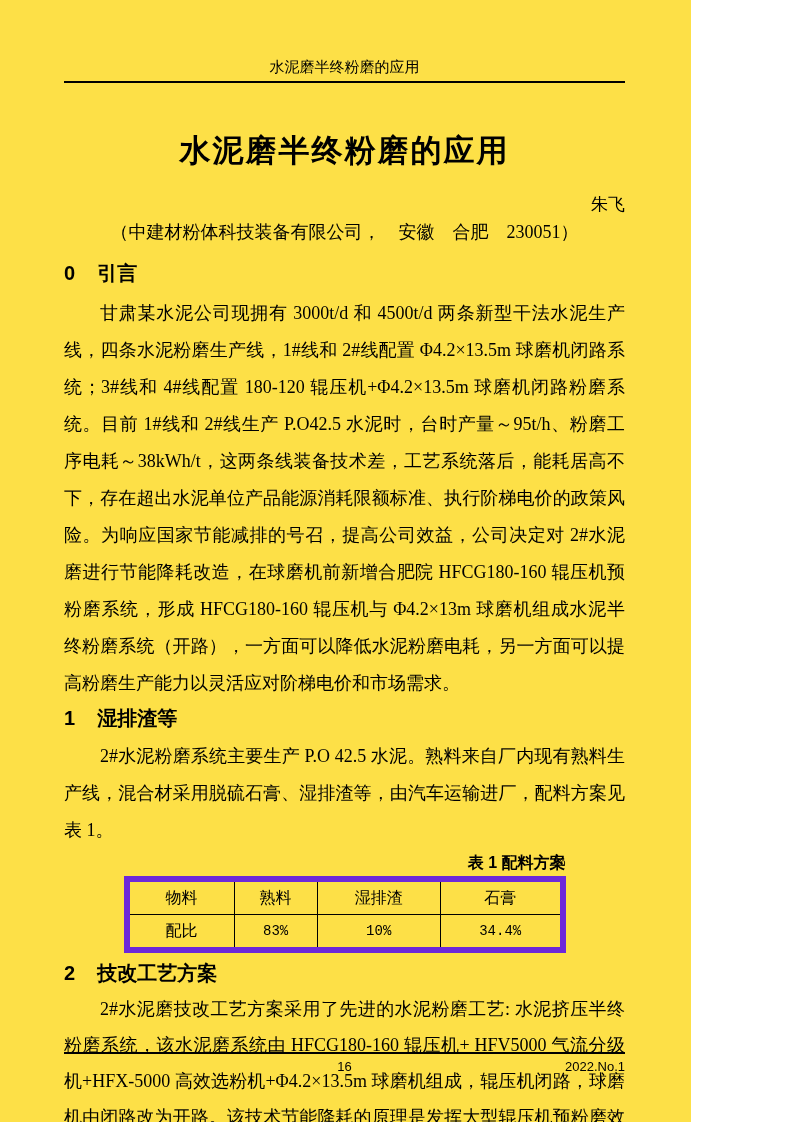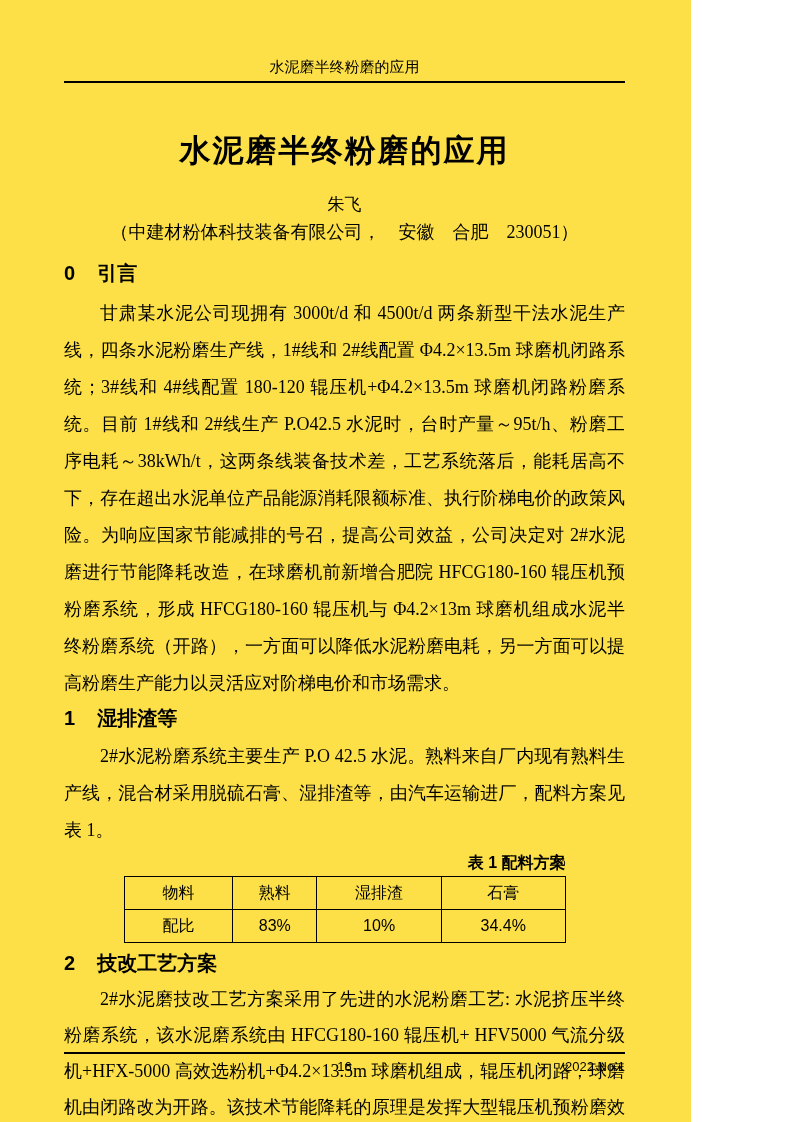--- a/index.html
+++ b/index.html
@@ -19,21 +19,21 @@
   }
   .running-title{font-size:15px;line-height:18px;}
   .title{
     margin:46px 0 0;
     text-align:center;
     font-size:31px;line-height:44px;
     font-weight:bold;
     letter-spacing:2px;
     font-family:"Liberation Sans","DejaVu Sans",sans-serif;
   }
-  .author{margin-top:20px;text-align:center;font-size:17px;line-height:24px;}
+  .author{margin-top:20px;text-align:right;font-size:17px;line-height:24px;}
   .affiliation{margin-top:2px;text-align:center;font-size:18px;line-height:26px;}
   h2.sec{
     margin:14px 0 0;
     font-size:20px;line-height:28px;
     font-weight:bold;
     font-family:Liberation Sans, sans-serif;
   }
   h2.sec .sec-num{display:inline-block;margin-right:22px;}
   h2.sec-1{margin-top:2px;}
   h2.sec-2{margin-top:6px;}
@@ -58,34 +58,34 @@
   .tunit{
     position:absolute;right:0;bottom:1px;
     font-size:13px;
     font-family:"Liberation Sans","DejaVu Sans",sans-serif;
   }
   table.dtable{
     border-collapse:collapse;
     table-layout:fixed;
     width:100%;
     margin-top:3px;
-    border:1px solid #6d28d9;
+    border:6px solid #6d28d9;
   }
   table.dtable th, table.dtable td{
     border:1px solid #000;
     height:32px;
     padding:0;
     text-align:center;
     vertical-align:middle;
     font-weight:normal;
     font-size:16px;
   }
   table.dtable td.num{
-    font-family:Liberation Sans, sans-serif;
-    font-size:16px;
+    font-family:Liberation Mono, monospace;
+    font-size:14px;
   }
   .footer{
     position:absolute;
     left:64px;right:66px;top:1052px;
     border-top:2px solid #000;
     text-align:center;
     font-size:13px;
     font-family:Liberation Sans, sans-serif;
   }
   .page-num{display:inline-block;margin-top:5px;}

